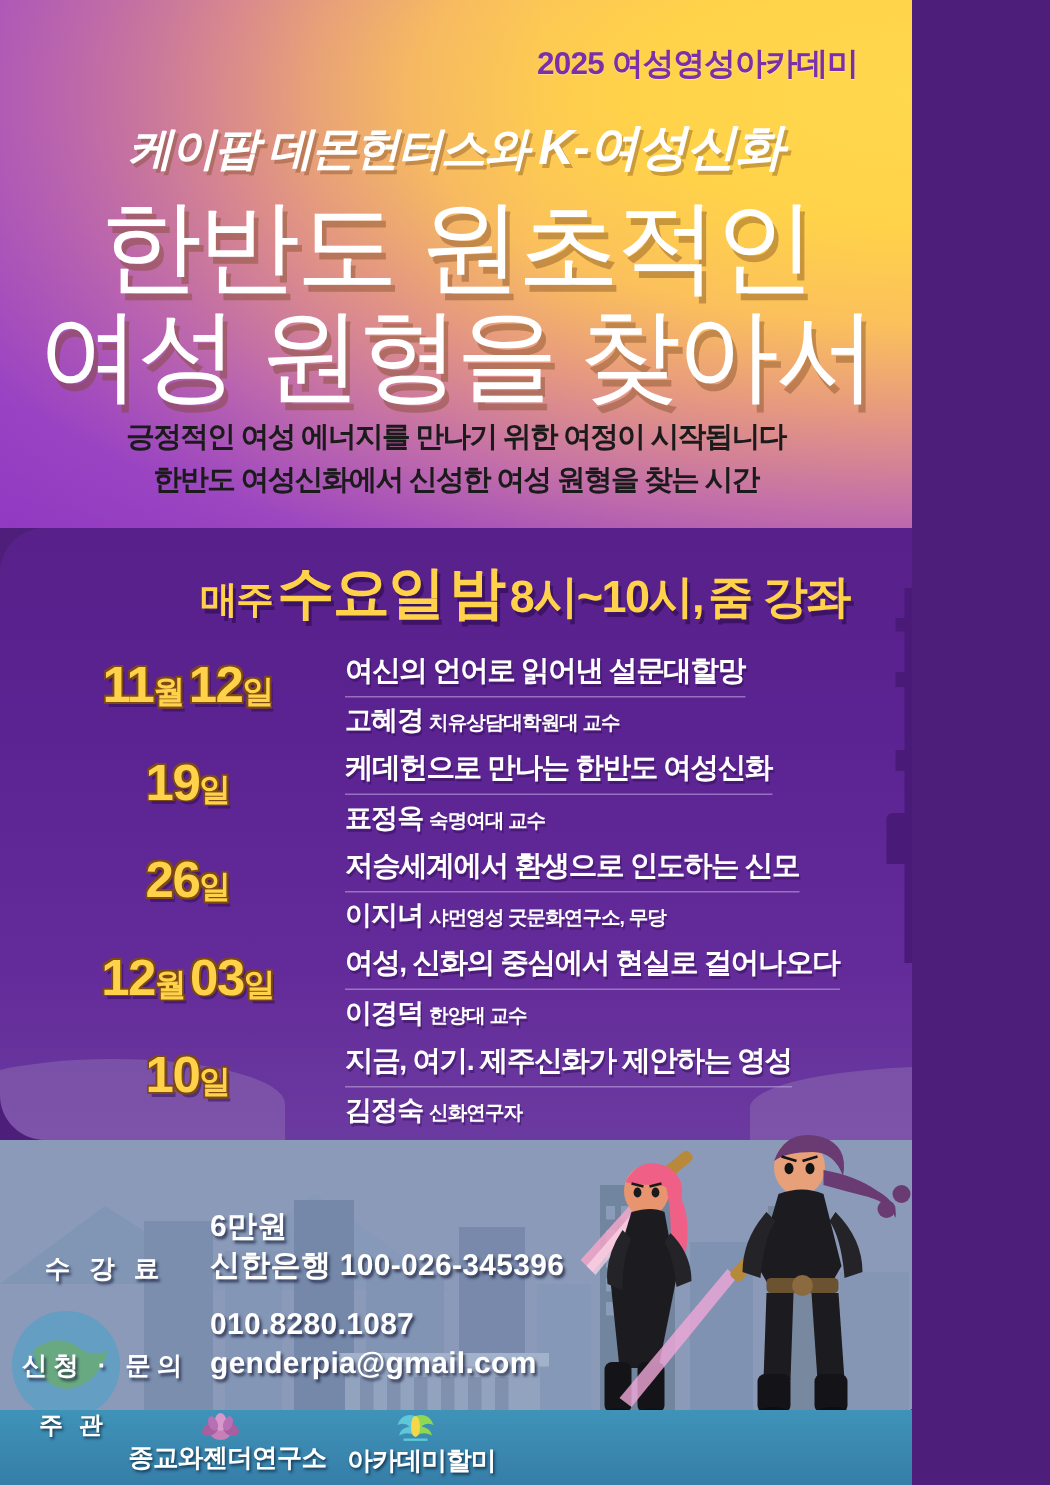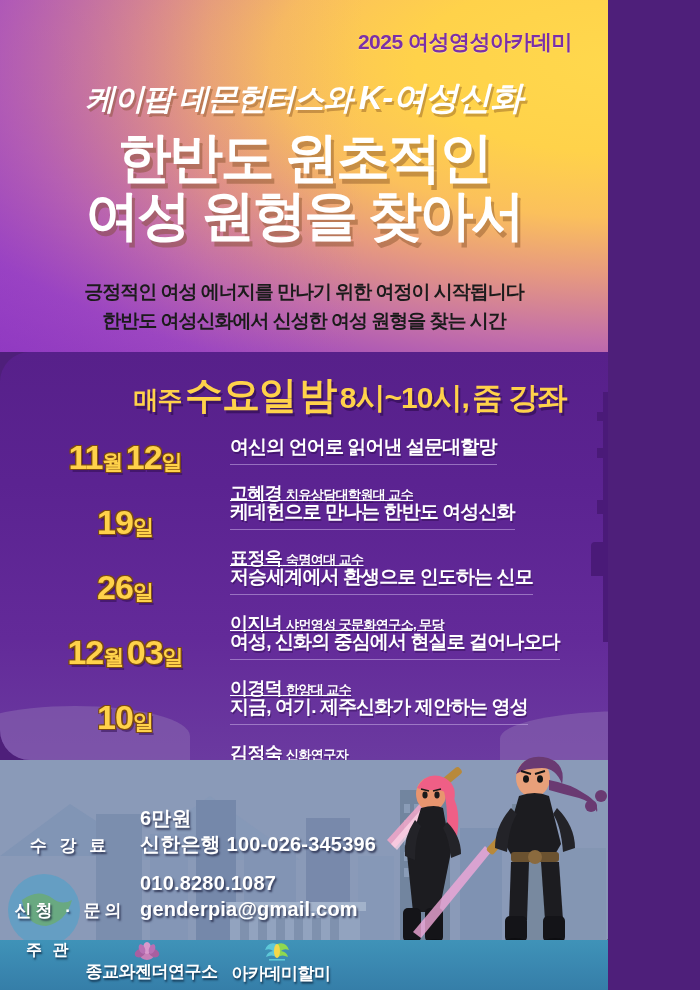--- a/index.html
+++ b/index.html
@@ -41,22 +41,22 @@
     color:#ffffff; font-weight:bold;
     font-size:30px; letter-spacing:-1.2px;
     text-shadow:2px 3px 0 rgba(120,70,30,.38);
     font-style:italic;
   }
   .kicker .k-big{ font-size:33px; letter-spacing:-0.5px; }
 
   .main-title {
     position:absolute; left:0; right:0; top:128px;
     text-align:center; z-index:5;
-    color:#ffffff; font-weight:bold;
-    font-size:54px; line-height:1.08;
+    color:#ffffff; font-weight:normal;
+    font-size:68px; line-height:1.08;
     letter-spacing:-2.5px;
     text-shadow:3px 5px 0 rgba(120,70,30,.40);
   }
 
   .lead {
     position:absolute; left:0; right:0; top:278px;
     text-align:center; z-index:5;
     color:#1b1b1b; font-weight:bold;
     font-size:19px; line-height:1.52;
     letter-spacing:-1px;
@@ -135,24 +135,23 @@
   .sched-info{ flex:1; padding-top:6px; min-width:0; }
   .sched-title {
     color:#ffffff; font-weight:bold;
     font-size:19px; letter-spacing:-0.9px;
     padding-bottom:4px;
     border-bottom:1px solid rgba(200,175,230,.55);
     display:inline-block;
     text-shadow:1px 2px 0 rgba(45,12,75,.45);
   }
   .sched-person{
-    margin-top:16px; color:#ffffff;
+    margin-top:3px; color:#ffffff;
     letter-spacing:-0.6px;
     text-shadow:1px 2px 0 rgba(45,12,75,.45);
-    text-decoration:underline;
   }
   .sched-person .p-name{ font-size:18px; font-weight:bold; }
   .sched-person .p-aff{ font-size:13px; font-weight:bold; }
 
   
   .city-band {
     position:absolute; left:0; top:760px;
     width:700px; height:198px;
     background:linear-gradient(180deg,#7d8fb0 0%, #8a9ab8 35%, #93a4c0 70%, #8fa6c4 100%);
     overflow:hidden;

